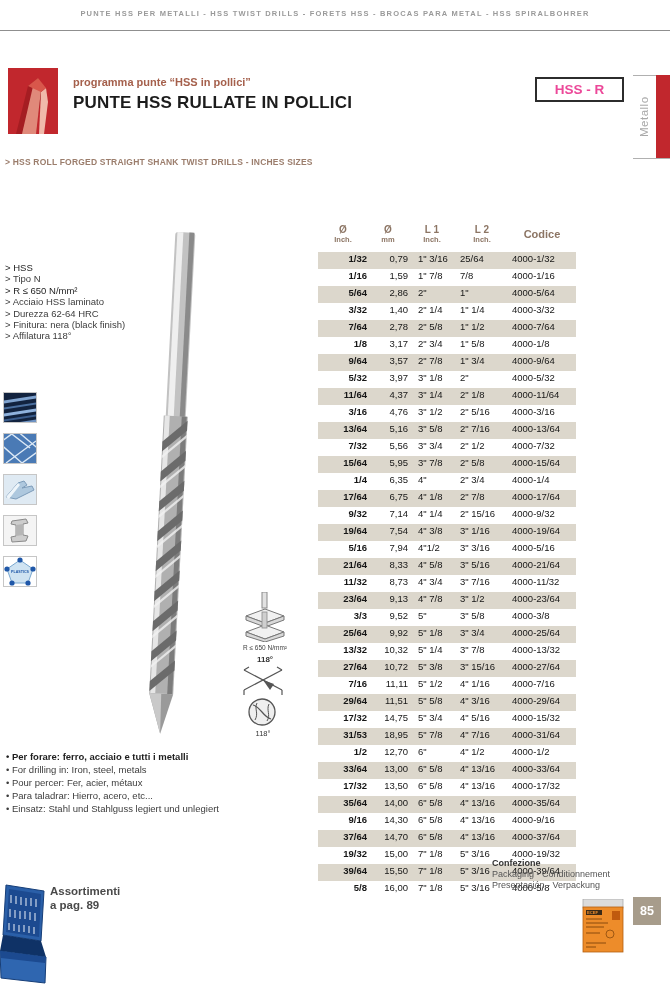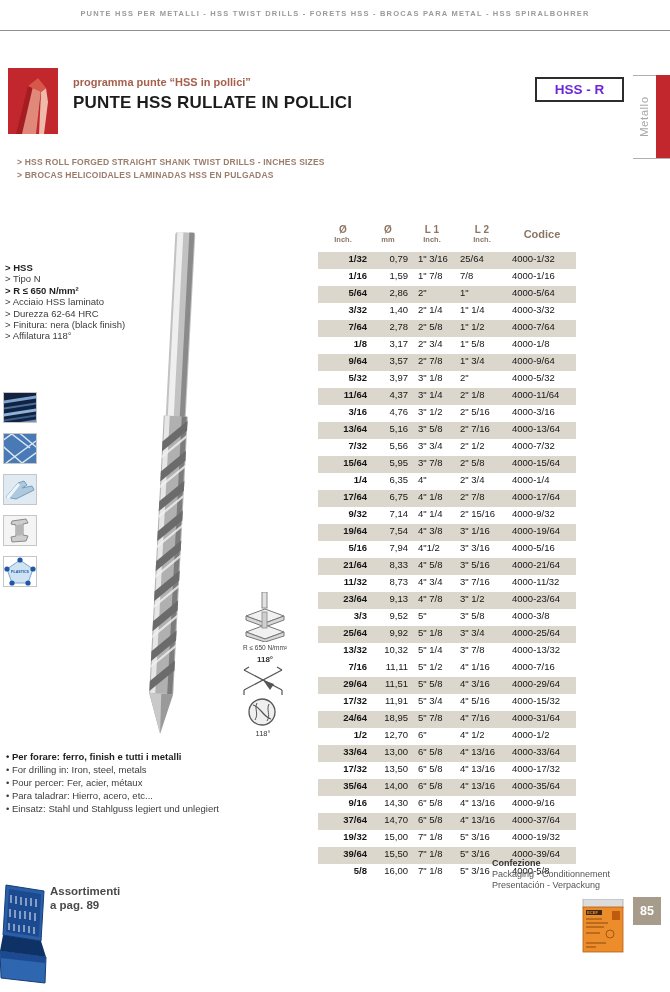--- a/index.html
+++ b/index.html
@@ -9,38 +9,38 @@
   
   .top-banner{position:absolute;top:9px;left:0;right:0;text-align:center;
     font-size:7.5px;font-weight:bold;letter-spacing:1.2px;color:#9a9a9a;white-space:nowrap;}
   .top-rule{position:absolute;top:30px;left:0;width:670px;height:1px;background:#8f8f8f;}
 
   
   .logo{position:absolute;left:8px;top:68px;width:50px;height:66px;background:#c1272d;overflow:hidden;}
   .program-label{position:absolute;left:73px;top:76px;font-size:11px;font-weight:bold;color:#a5604c;}
   .main-title{position:absolute;left:73px;top:93px;font-size:17px;font-weight:bold;color:#1c1c1c;letter-spacing:.2px;}
   .badge{position:absolute;left:535px;top:77px;width:85px;height:21px;border:2px solid #2c2c2c;
-    display:flex;align-items:center;justify-content:center;font-size:13.5px;font-weight:bold;color:#6d28d9;background:#fff;}
+    display:flex;align-items:center;justify-content:center;font-size:13.5px;font-weight:bold;color:#ec4899;background:#fff;}
 
   
   .tab-rule{position:absolute;height:1px;background:#b0b0b0;left:633px;width:37px;}
   .metallo-bar{position:absolute;left:656px;top:75px;width:14px;height:83px;background:#c1272d;}
   .metallo-text{position:absolute;left:634px;top:75px;width:20px;height:83px;
     display:flex;align-items:center;justify-content:center;
     writing-mode:vertical-rl;transform:rotate(180deg);
     font-size:11.5px;color:#a8a8a8;letter-spacing:.5px;}
 
   
-  .intro-list{position:absolute;left:17px;top:156px;}
+  .intro-list{position:absolute;left:5px;top:156px;}
   .intro-line{font-size:8.5px;font-weight:bold;color:#9b7d6c;line-height:13px;letter-spacing:.2px;white-space:nowrap;}
 
   
   .spec-list{position:absolute;left:5px;top:262px;}
   .spec-line{font-size:9.5px;color:#3c3c3c;line-height:11.4px;white-space:nowrap;}
-  .spec-line.bold{font-weight:bold;color:#1e1e1e;}
+  .spec-line.bold{font-weight:normal;color:#1e1e1e;}
 
   
   .material-icons{position:absolute;left:3px;top:392px;width:36px;}
   .mat-icon{width:34px;height:31px;border:1px solid #c6c6c6;margin-bottom:10px;background:#fff;box-sizing:border-box;overflow:hidden;}
   .mat-icon svg{display:block;}
 
   
   .drill-photo{position:absolute;left:126px;top:228px;width:92px;height:522px;}
 
   
@@ -102,21 +102,20 @@
   <div class="main-title">PUNTE HSS RULLATE IN POLLICI</div>
   <div class="badge">HSS - R</div>
 
   <div class="tab-rule" style="top:75px;"></div>
   <div class="tab-rule" style="top:158px;"></div>
   <div class="metallo-bar"></div>
   <div class="metallo-text">Metallo</div>
 
   <div class="intro-list">
       <div class="intro-line">&gt; HSS ROLL FORGED STRAIGHT SHANK TWIST DRILLS - INCHES SIZES</div>
-      <div class="intro-line">&gt; BROCAS HELICOIDALES LAMINADAS HSS EN PULGADAS</div>
     </div>
 
   <div class="spec-list">
       <div class="spec-line bold">&gt; HSS</div>
       <div class="spec-line">&gt; Tipo N</div>
       <div class="spec-line bold">&gt; R ≤ 650 N/mm²</div>
       <div class="spec-line">&gt; Acciaio HSS laminato</div>
       <div class="spec-line">&gt; Durezza 62-64 HRC</div>
       <div class="spec-line">&gt; Finitura: nera (black finish)</div>
       <div class="spec-line">&gt; Affilatura 118°</div>
@@ -428,43 +427,50 @@
           <div class="c c3">3" 3/4</div>
           <div class="c c4">4000-25/64</div>
         </div>
         <div class="trow">
           <div class="c c0">13/32</div>
           <div class="c c1">10,32</div>
           <div class="c c2">5" 1/4</div>
           <div class="c c3">3" 7/8</div>
           <div class="c c4">4000-13/32</div>
         </div>
+        <div class="trow shade">
+          <div class="c c0">27/64</div>
+          <div class="c c1">10,72</div>
+          <div class="c c2">5" 3/8</div>
+          <div class="c c3">3" 15/16</div>
+          <div class="c c4">4000-27/64</div>
+        </div>
         <div class="trow">
           <div class="c c0">7/16</div>
           <div class="c c1">11,11</div>
           <div class="c c2">5" 1/2</div>
           <div class="c c3">4" 1/16</div>
           <div class="c c4">4000-7/16</div>
         </div>
         <div class="trow shade">
           <div class="c c0">29/64</div>
           <div class="c c1">11,51</div>
           <div class="c c2">5" 5/8</div>
           <div class="c c3">4" 3/16</div>
           <div class="c c4">4000-29/64</div>
         </div>
         <div class="trow">
           <div class="c c0">17/32</div>
-          <div class="c c1">11,91</div>
+          <div class="c c1">14,75</div>
           <div class="c c2">5" 3/4</div>
           <div class="c c3">4" 5/16</div>
           <div class="c c4">4000-15/32</div>
         </div>
         <div class="trow shade">
-          <div class="c c0">24/64</div>
+          <div class="c c0">31/53</div>
           <div class="c c1">18,95</div>
           <div class="c c2">5" 7/8</div>
           <div class="c c3">4" 7/16</div>
           <div class="c c4">4000-31/64</div>
         </div>
         <div class="trow">
           <div class="c c0">1/2</div>
           <div class="c c1">12,70</div>
           <div class="c c2">6"</div>
           <div class="c c3">4" 1/2</div>
@@ -523,21 +529,21 @@
           <div class="c c0">5/8</div>
           <div class="c c1">16,00</div>
           <div class="c c2">7" 1/8</div>
           <div class="c c3">5" 3/16</div>
           <div class="c c4">4000-5/8</div>
         </div>
       </div>
   </div>
 
   <div class="apps-list">
-      <div class="app-line bold">• Per forare: ferro, finish e tutti i metalli</div>
+      <div class="app-line bold">• Per forare: ferro, acciaio e tutti i metalli</div>
       <div class="app-line">• For drilling in: Iron, steel, metals</div>
       <div class="app-line">• Pour percer: Fer, acier, métaux</div>
       <div class="app-line">• Para taladrar: Hierro, acero, etc...</div>
       <div class="app-line">• Einsatz: Stahl und Stahlguss legiert und unlegiert</div>
     </div>
 
   <div class="case-img">
     <svg width="48" height="105" viewBox="0 0 48 105">
       <polygon points="6,2 44,8 41,58 3,52" fill="#2a5fa8" stroke="#163e78" stroke-width="1"></polygon>
       <polygon points="9,6 41,11 39,54 6,49" fill="#1c4a90"></polygon>

